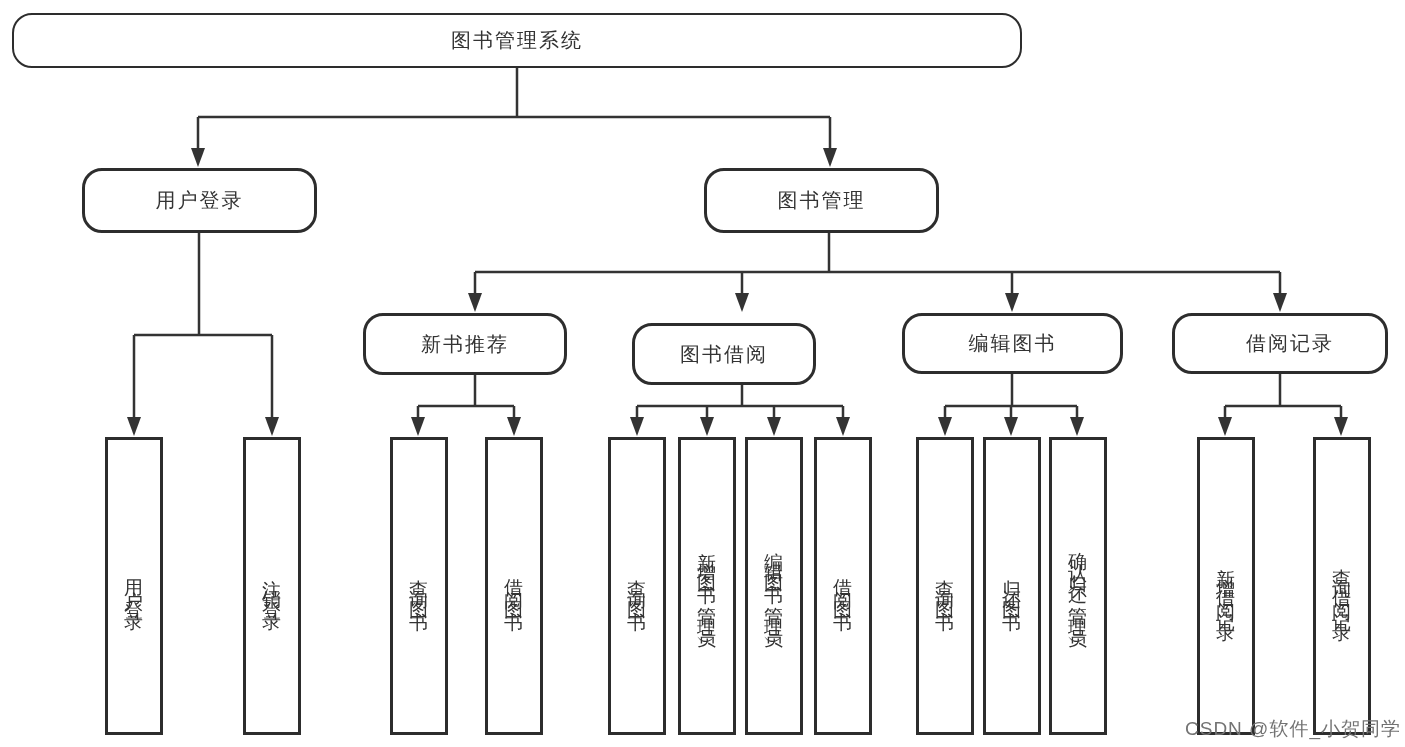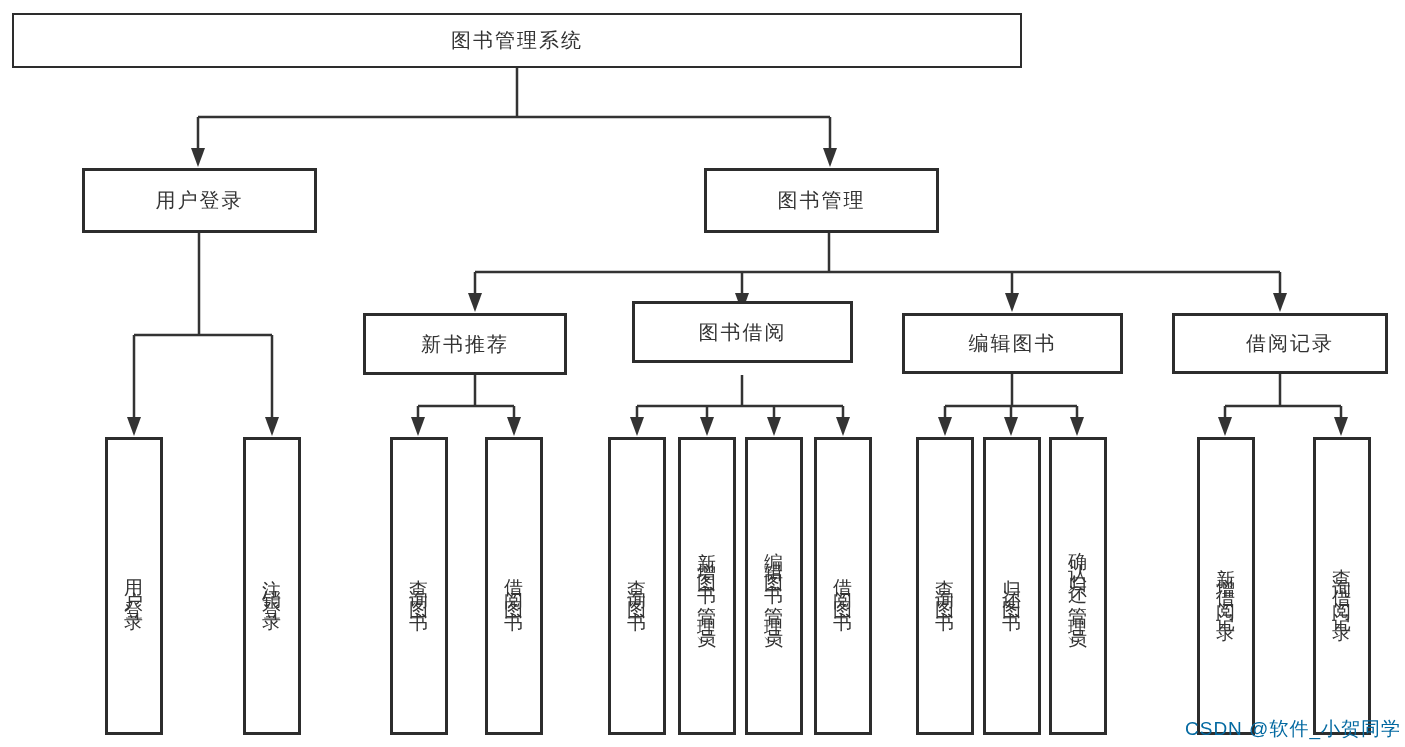--- a/index.html
+++ b/index.html
@@ -19,56 +19,57 @@
     color:#333333;
     display:flex;
     align-items:center;
     justify-content:center;
     text-align:center;
   }
   .h-node{
     font-size:20px;
     letter-spacing:2px;
     white-space:nowrap;
+    border-radius:20px;
   }
   .root-node{border-width:2px;}
   .leaf{
     writing-mode:vertical-rl;
     text-orientation:mixed;
     font-size:19px;
     letter-spacing:11px;
     line-height:1;
   }
   
   .n-root{left:12px;top:13px;width:1010px;height:55px;}
   .n-user-login{left:82px;top:168px;width:235px;height:65px;}
   .n-book-mgmt{left:704px;top:168px;width:235px;height:65px;}
   .n-new-book{left:363px;top:313px;width:204px;height:62px;}
-  .n-book-borrow{left:632px;top:301px;width:221px;height:62px;}
+  .n-book-borrow{left:632px;top:323px;width:184px;height:62px;}
   .n-current{left:902px;top:313px;width:221px;height:61px;}
   .n-records{left:1172px;top:313px;width:216px;height:61px;padding-left:20px;}
   .lf{top:437px;width:58px;height:298px;}
   .lf-ul-login{left:105px;}
   .lf-ul-logout{left:243px;}
   .lf-nb-query{left:390px;}
   .lf-nb-borrow{left:485px;}
   .lf-bb-query{left:608px;}
   .lf-bb-add{left:678px;}
   .lf-bb-edit{left:745px;}
   .lf-bb-borrow{left:814px;}
   .lf-cb-query{left:916px;}
   .lf-cb-return{left:983px;}
   .lf-cb-confirm{left:1049px;}
   .lf-br-add{left:1197px;}
   .lf-br-query{left:1313px;}
   .watermark{
     position:absolute;
     left:1185px;top:716px;
     font-size:19px;
-    color:#0369a1;
+    color:#737373;
     letter-spacing:1px;
     white-space:nowrap;
     z-index:5;
   }
 </style>
 </head>
 <body>
 
 <div class="canvas">
 

